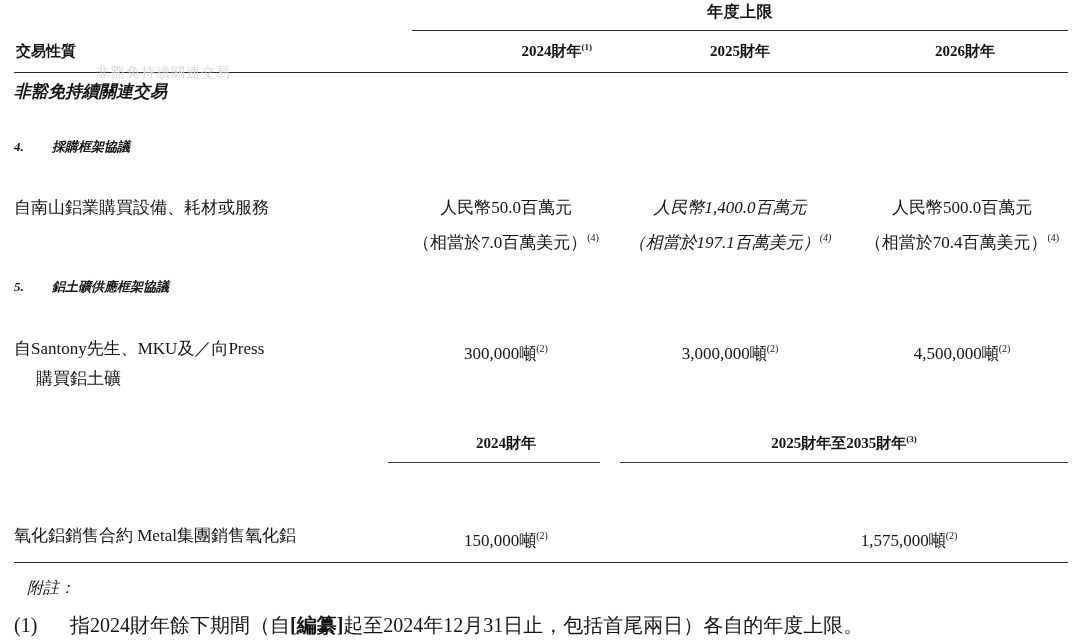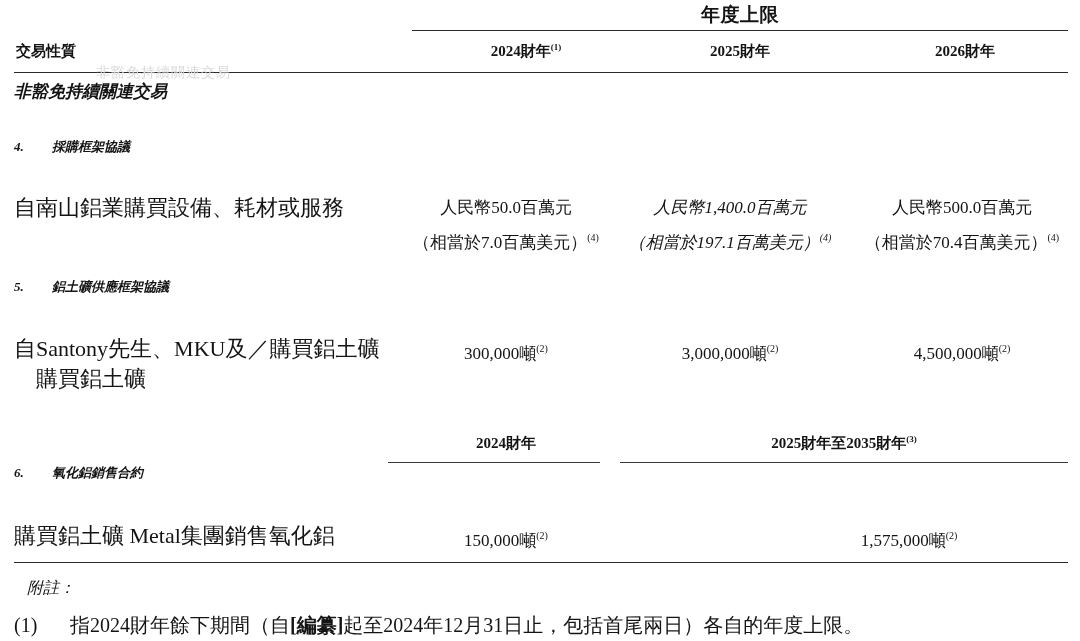--- a/index.html
+++ b/index.html
@@ -22,21 +22,21 @@
     box-sizing: border-box;
   }
 
   
   .hdr-title {
     position: absolute;
     left: 412px;
     top: 2px;
     width: 656px;
     text-align: center;
-    font-size: 19px;
+    font-size: 16px;
     font-weight: bold;
     letter-spacing: .5px;
   }
   .rule {
     position: absolute;
     background: #2b2b2b;
     height: 1px;
   }
   .rule.thin { height: 1px; background: #3a3a3a; }
 
@@ -77,21 +77,21 @@
   .num-item {
     position: absolute;
     font-size: 13px;
     font-weight: bold;
     font-style: italic;
   }
   .num-item .n { display: inline-block; width: 38px; }
 
   .desc {
     position: absolute;
-    font-size: 22px;
+    font-size: 17px;
     line-height: 30px;
   }
   .desc .ind { display: block; text-indent: 22px; }
 
   .val {
     position: absolute;
     font-size: 17px;
     text-align: center;
     line-height: 30px;
   }
@@ -118,21 +118,21 @@
 </head>
 <body>
 
 <div class="page">
 
   <div class="hdr-title">年度上限</div>
   <div class="rule" style="left:412px; top:30px; width:656px;"></div>
 
   <div class="row-label-head">交易性質</div>
 
-  <div class="col-head" style="left:432px; width:188px;">
+  <div class="col-head" style="left:404px; width:188px;text-align:right;">
     <span>2024財年</span><sup>(1)</sup>
   </div>
   <div class="col-head" style="left:625px; width:230px;">
     <span>2025財年</span>
   </div>
   <div class="col-head" style="left:862px; width:206px;">
     <span>2026財年</span>
   </div>
 
   <div class="rule" style="left:14px; top:72px; width:1054px;"></div>
@@ -156,21 +156,21 @@
   </div>
   <div class="val" style="left:856px; top:193px; width:212px;">
     <span>人民幣500.0百萬元</span><br>
     <span>（相當於70.4百萬美元）</span><sup>(4)</sup>
   </div>
 
   <div class="num-item" style="left:14px; top:278px;">
     <span class="n">5.</span><span>鋁土礦供應框架協議</span>
   </div>
   <div class="desc" style="left:14px; top:334px; width:390px;">
-    <span>自Santony先生、MKU及／購買鋁土礦</span>
+    <span>自Santony先生、MKU及／向Press</span>
     <span class="ind">購買鋁土礦</span>
   </div>
 
   <div class="val" style="left:408px; top:334px; width:196px;">
     <span>300,000噸</span><sup>(2)</sup>
   </div>
   <div class="val" style="left:612px; top:334px; width:236px;">
     <span>3,000,000噸</span><sup>(2)</sup>
   </div>
   <div class="val" style="left:856px; top:334px; width:212px;">
@@ -179,24 +179,21 @@
 
   <div class="col-head" style="left:408px; top:434px; width:196px;">
     <span>2024財年</span>
   </div>
   <div class="col-head" style="left:620px; top:434px; width:448px;">
     <span>2025財年至2035財年</span><sup>(3)</sup>
   </div>
   <div class="rule thin" style="left:388px; top:462px; width:212px;"></div>
   <div class="rule thin" style="left:620px; top:462px; width:448px;"></div>
 
-  <div class="num-item" style="left:14px; top:464px;">
-    <span class="n">6.</span><span>氧化鋁銷售合約</span>
-  </div>
-  <div class="desc" style="left:14px; top:521px; width:380px;">購買鋁土礦 Metal集團銷售氧化鋁</div>
+  <div class="desc" style="left:14px; top:521px; width:380px;">氧化鋁銷售合約 Metal集團銷售氧化鋁</div>
 
   <div class="val" style="left:408px; top:521px; width:196px;">
     <span>150,000噸</span><sup>(2)</sup>
   </div>
   <div class="val" style="left:750px; top:521px; width:318px;">
     <span>1,575,000噸</span><sup>(2)</sup>
   </div>
 
   <div class="rule" style="left:14px; top:562px; width:1054px;"></div>
 

